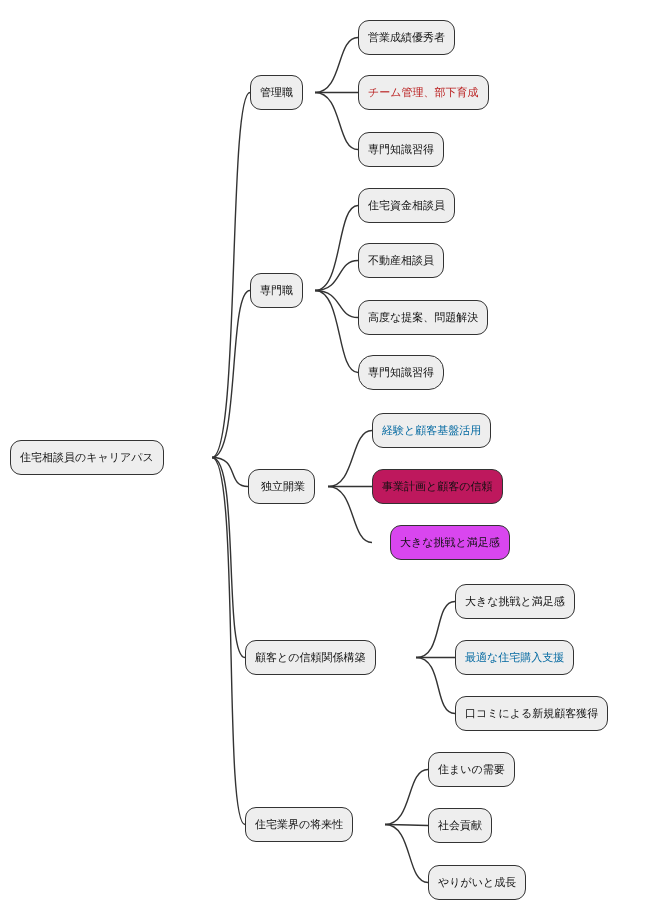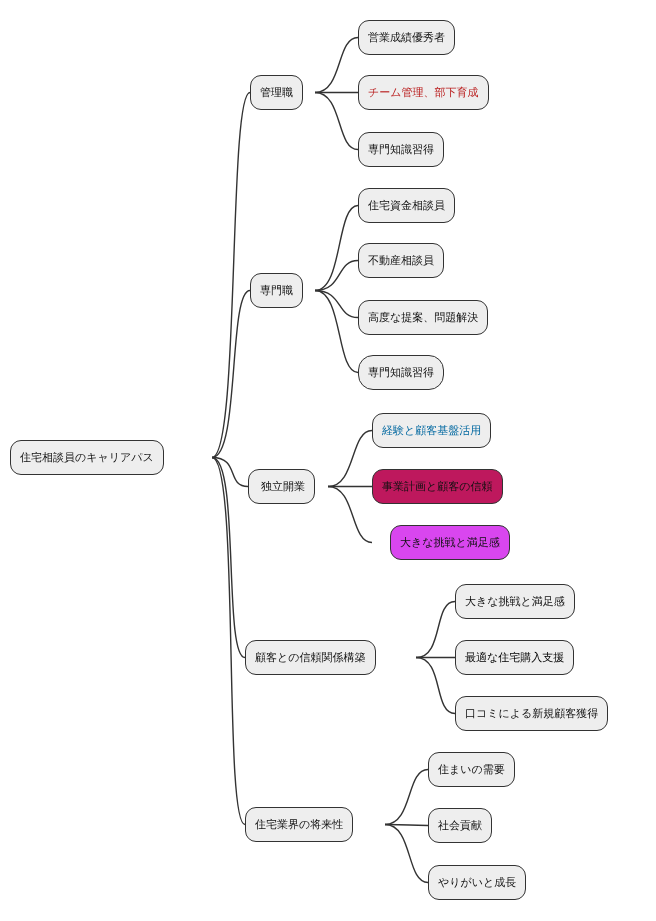--- a/index.html
+++ b/index.html
@@ -80,21 +80,21 @@
   <div class="node" id="n-b1c2" style="left: 358px; top: 300px; background: rgb(238, 238, 238); border-color: rgb(51, 51, 51); color: rgb(17, 17, 17);">高度な提案、問題解決</div>
   <div class="node" id="n-b1c3" style="left: 358px; top: 355px; background: rgb(238, 238, 238); border-color: rgb(51, 51, 51); color: rgb(17, 17, 17); border-radius: 15px;">専門知識習得</div>
 
   <div class="node" id="n-b2" style="left: 248px; top: 469px; background: rgb(238, 238, 238); border-color: rgb(51, 51, 51); color: rgb(17, 17, 17); padding-left: 12px;">独立開業</div>
   <div class="node" id="n-b2c0" style="left: 372px; top: 413px; background: rgb(238, 238, 238); border-color: rgb(51, 51, 51); color: #0369a1;">経験と顧客基盤活用</div>
   <div class="node" id="n-b2c1" style="left: 372px; top: 469px; background: #be185d; border-color: rgb(51, 51, 51); color: rgb(17, 17, 17);">事業計画と顧客の信頼</div>
   <div class="node" id="n-b2c2" style="left: 390px; top: 525px; background: #d946ef; border-color: rgb(51, 51, 51); color: rgb(17, 17, 17);">大きな挑戦と満足感</div>
 
   <div class="node" id="n-b3" style="left: 245px; top: 640px; background: rgb(238, 238, 238); border-color: rgb(51, 51, 51); color: rgb(17, 17, 17);">顧客との信頼関係構築</div>
   <div class="node" id="n-b3c0" style="left: 455px; top: 584px; background: rgb(238, 238, 238); border-color: rgb(51, 51, 51); color: rgb(17, 17, 17);">大きな挑戦と満足感</div>
-  <div class="node" id="n-b3c1" style="left: 455px; top: 640px; background: rgb(238, 238, 238); border-color: rgb(51, 51, 51); color: #000000;">最適な住宅購入支援</div>
+  <div class="node" id="n-b3c1" style="left: 455px; top: 640px; background: rgb(238, 238, 238); border-color: rgb(51, 51, 51); color: #0369a1;">最適な住宅購入支援</div>
   <div class="node" id="n-b3c2" style="left: 455px; top: 696px; background: rgb(238, 238, 238); border-color: rgb(51, 51, 51); color: rgb(17, 17, 17);">口コミによる新規顧客獲得</div>
 
   <div class="node" id="n-b4" style="left: 245px; top: 807px; background: rgb(238, 238, 238); border-color: rgb(51, 51, 51); color: rgb(17, 17, 17);">住宅業界の将来性</div>
   <div class="node" id="n-b4c0" style="left: 428px; top: 752px; background: rgb(238, 238, 238); border-color: rgb(51, 51, 51); color: rgb(17, 17, 17);">住まいの需要</div>
   <div class="node" id="n-b4c1" style="left: 428px; top: 808px; background: rgb(238, 238, 238); border-color: rgb(51, 51, 51); color: rgb(17, 17, 17);">社会貢献</div>
   <div class="node" id="n-b4c2" style="left: 428px; top: 865px; background: rgb(238, 238, 238); border-color: rgb(51, 51, 51); color: rgb(17, 17, 17);">やりがいと成長</div>
 
 </div>
 
 </body></html>

